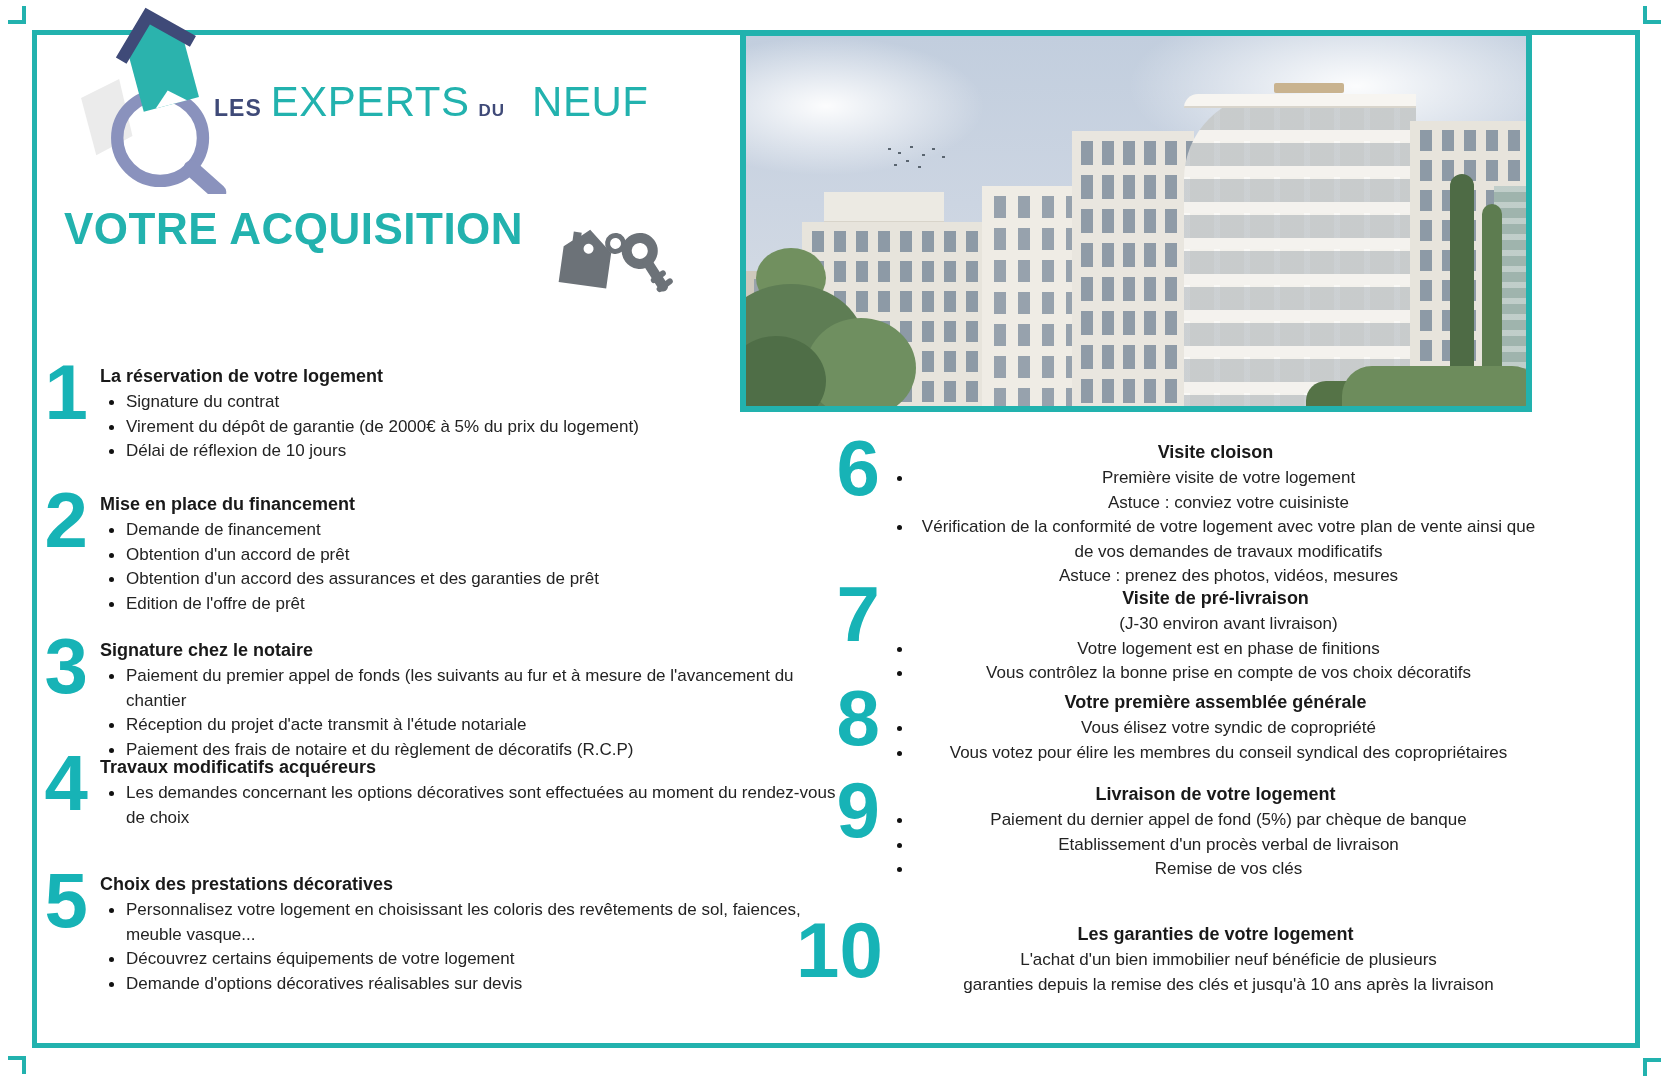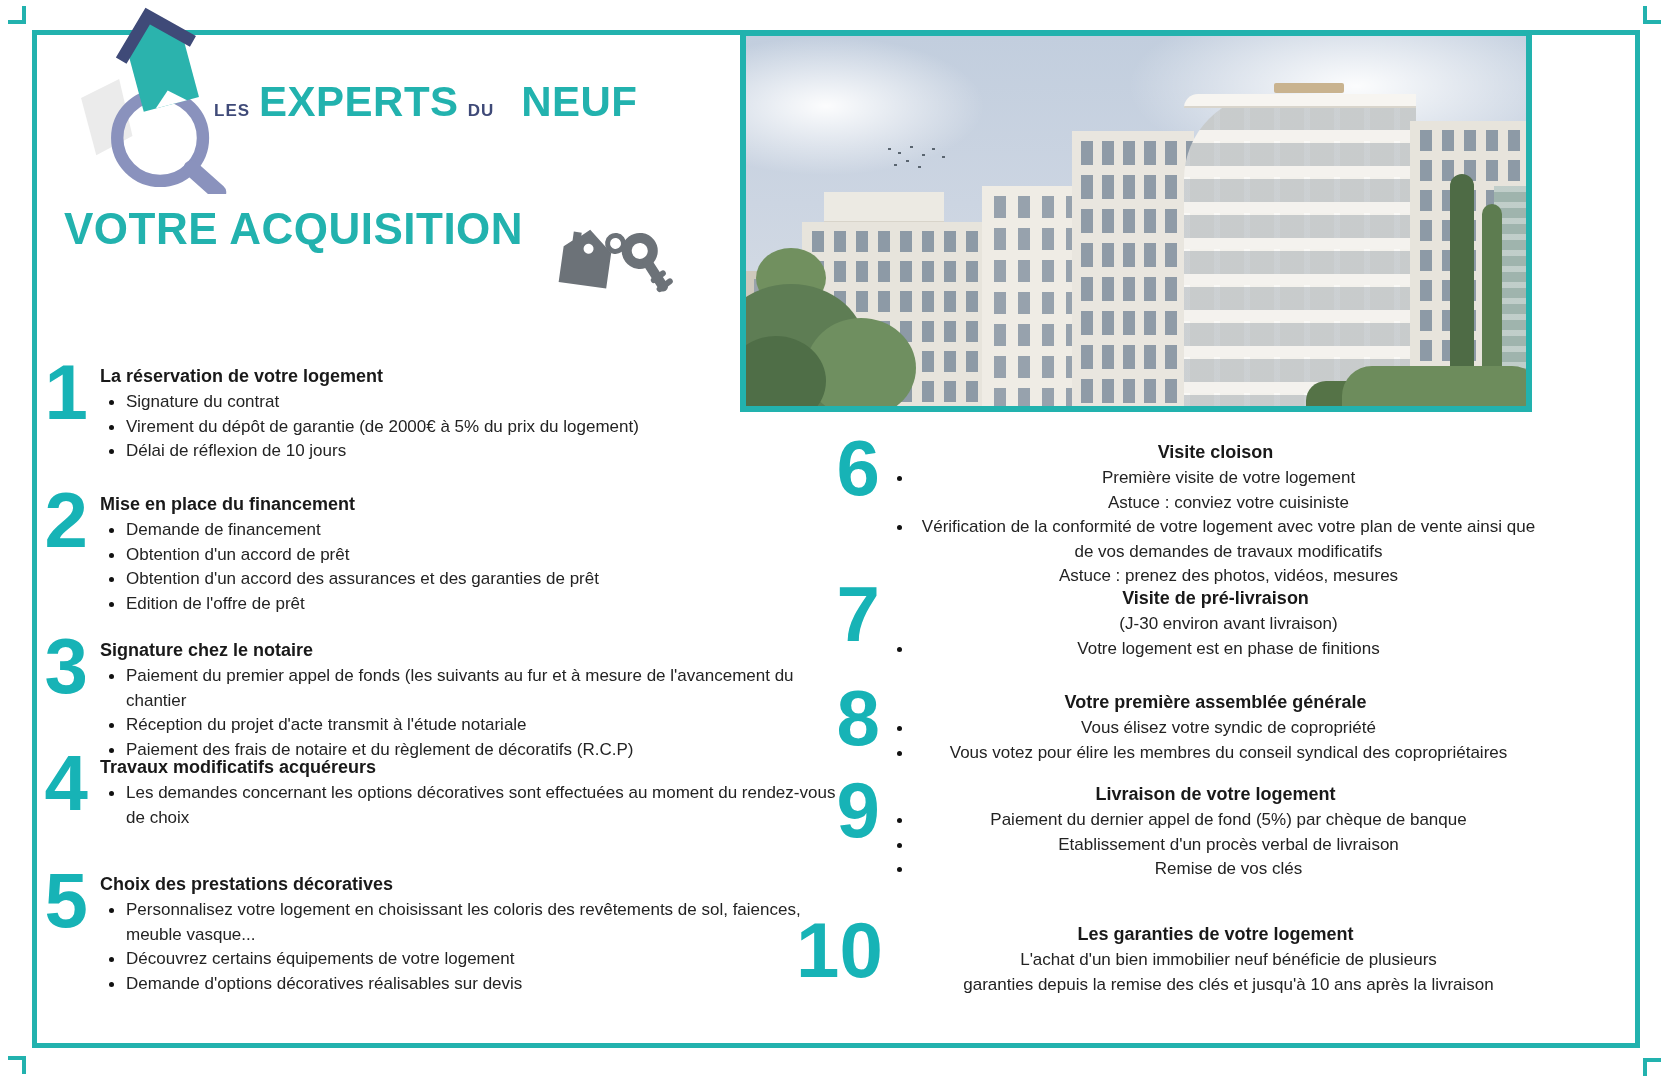--- a/index.html
+++ b/index.html
@@ -21,22 +21,22 @@
   #mk-bl{left:8px;top:1056px;border-right:4px solid var(--teal);border-top:4px solid var(--teal);}
   #mk-br{left:1643px;top:1058px;border-left:4px solid var(--teal);border-top:4px solid var(--teal);}
 
   
   #frame{position:absolute;left:32px;top:30px;width:1608px;height:1018px;
     border:5px solid var(--teal);}
 
   
   #logo-mark{position:absolute;left:62px;top:2px;width:200px;height:192px;}
   #logo-text{position:absolute;left:214px;top:78px;display:flex;align-items:baseline;white-space:nowrap;}
-  .lt-small{font-size:17px;font-weight:700;color:var(--navy);letter-spacing:1px;}
-  .lt-big{font-size:42px;font-weight:700;color:var(--teal);letter-spacing:.5px;margin:0 9px;}
+  .lt-small{font-size:23px;font-weight:700;color:var(--navy);letter-spacing:1px;}
+  .lt-big{font-size:42px;font-weight:400;color:var(--teal);letter-spacing:.5px;margin:0 9px;}
   .lt-tiny{font-size:17px;font-weight:700;color:var(--navy);letter-spacing:1px;margin-right:27px;}
 
   
   #title{position:absolute;left:64px;top:196px;line-height:1.48;
     font-size:44px;font-weight:800;color:var(--teal);letter-spacing:.5px;}
 
   
   #keys{position:absolute;left:556px;top:220px;width:124px;height:84px;}
 
   
@@ -249,20 +249,21 @@
         </ul>
       </div>
     </div>
     <div class="step col-right pos-steps_right-1">
       <div class="step-num">7</div>
       <div class="step-body">
         <div class="step-title">Visite de pré-livraison</div>
         <ul class="step-items">
           <li class="note">(J-30 environ avant livraison)</li>
           <li class="bullet">Votre logement est en phase de finitions</li>
+          <li class="bullet">Vous contrôlez la bonne prise en compte de vos choix décoratifs</li>
         </ul>
       </div>
     </div>
     <div class="step col-right pos-steps_right-2">
       <div class="step-num">8</div>
       <div class="step-body">
         <div class="step-title">Votre première assemblée générale</div>
         <ul class="step-items">
           <li class="bullet">Vous élisez votre syndic de copropriété</li>
           <li class="bullet">Vous votez pour élire les membres du conseil syndical des copropriétaires</li>

